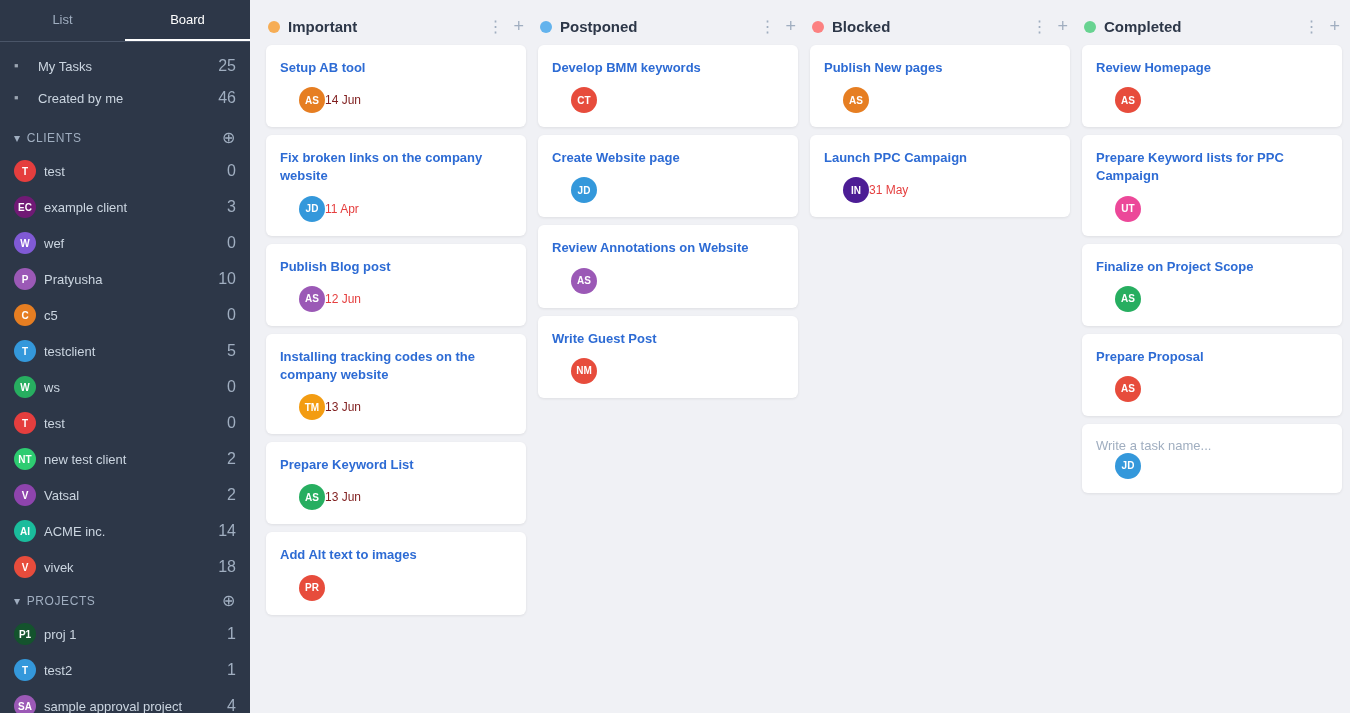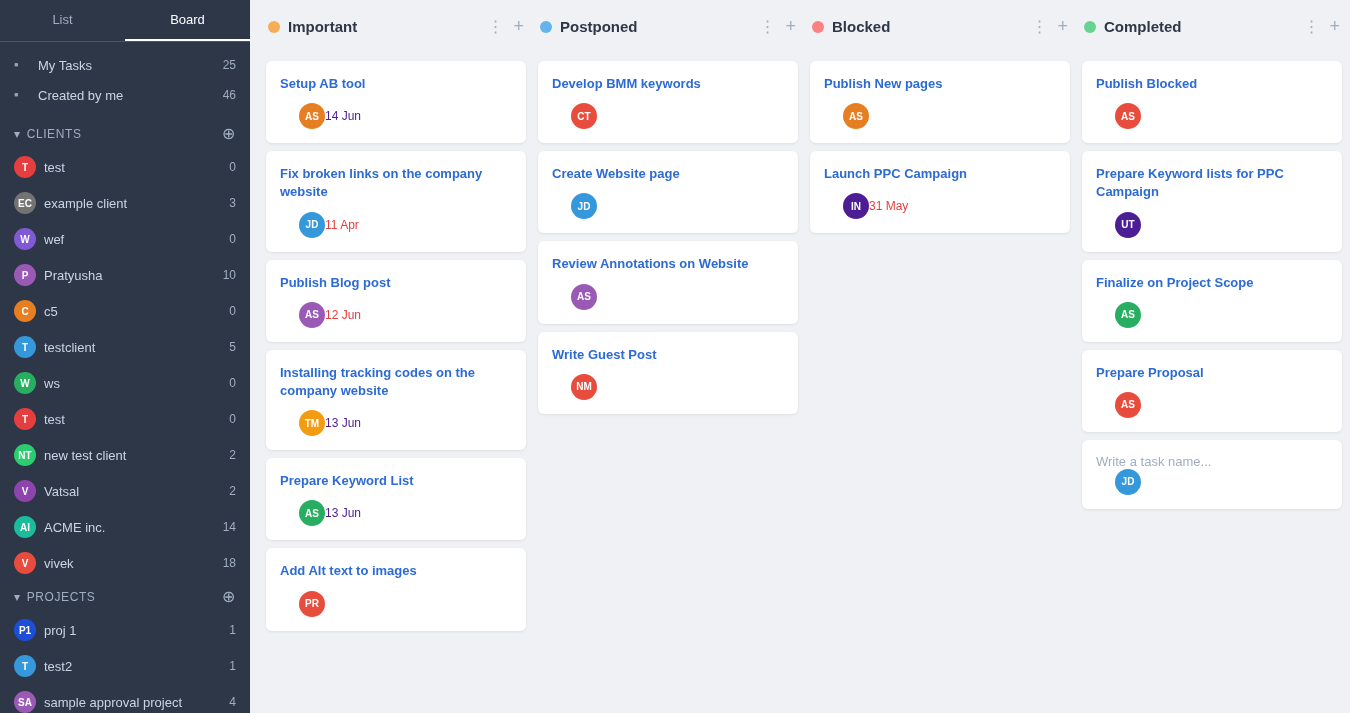--- a/index.html
+++ b/index.html
@@ -7,48 +7,48 @@
 
     
     .sidebar { width: 250px; background: #2d3748; color: #cbd5e0; display: flex; flex-direction: column; flex-shrink: 0; overflow-y: auto; }
     .sidebar-tabs { display: flex; border-bottom: 1px solid #4a5568; }
     .sidebar-tab { flex: 1; padding: 12px 0; text-align: center; font-size: 13px; color: #a0aec0; cursor: pointer; }
     .sidebar-tab.active { color: #fff; border-bottom: 2px solid #fff; }
     .sidebar-section { padding: 8px 0; }
     .sidebar-item { display: flex; align-items: center; padding: 7px 14px; cursor: pointer; font-size: 13px; color: #cbd5e0; }
     .sidebar-item .item-icon { width: 16px; height: 16px; margin-right: 8px; opacity: 0.7; }
     .sidebar-item .item-label { flex: 1; }
-    .sidebar-item .item-count { font-size: 12px; color: #a0aec0; }
+    .sidebar-item .item-count { font-size: 16px; color: #a0aec0; }
     .section-header { display: flex; align-items: center; padding: 6px 14px; font-size: 12px; color: #a0aec0; text-transform: uppercase; letter-spacing: 0.05em; }
     .section-header .section-title { flex: 1; cursor: pointer; }
     .section-header .section-add { cursor: pointer; font-size: 16px; color: #a0aec0; }
     .section-header .chevron { margin-right: 6px; cursor: pointer; }
     .client-avatar { width: 22px; height: 22px; border-radius: 50%; display: flex; align-items: center; justify-content: center; font-size: 10px; font-weight: 700; color: #fff; margin-right: 8px; flex-shrink: 0; }
 
     
     .main { flex: 1; display: flex; flex-direction: column; overflow: hidden; }
     .board-area { flex: 1; display: flex; gap: 0; overflow-x: auto; padding: 16px; }
 
     
     .column { width: 260px; flex-shrink: 0; margin-right: 12px; display: flex; flex-direction: column; }
-    .column-header { display: flex; align-items: center; margin-bottom: 24px; padding: 0 2px; }
+    .column-header { display: flex; align-items: center; margin-bottom: 8px; padding: 0 2px; }
     .column-dot { width: 12px; height: 12px; border-radius: 50%; margin-right: 8px; flex-shrink: 0; }
     .column-title { font-size: 15px; font-weight: 600; color: #2d3748; flex: 1; }
     .column-menu { color: #a0aec0; cursor: pointer; margin-right: 8px; font-size: 16px; letter-spacing: 2px; }
     .column-add { color: #a0aec0; cursor: pointer; font-size: 18px; font-weight: 300; }
     .cards { display: flex; flex-direction: column; gap: 8px; }
 
     
     .card { background: #fff; border-radius: 6px; padding: 14px; box-shadow: 0 1px 3px rgba(0,0,0,0.08); cursor: pointer; }
     .card-title { font-size: 13px; color: #2d6bd4; font-weight: 700; margin-bottom: 10px; line-height: 1.4; }
     .card-footer { display: flex; align-items: center; gap: 0; margin-left: 19px; }
     .card-avatar { width: 26px; height: 26px; border-radius: 50%; display: flex; align-items: center; justify-content: center; font-size: 10px; font-weight: 700; color: #fff; flex-shrink: 0; }
     .card-date { font-size: 12px; }
     .card-date.overdue { color: #e53e3e; }
-    .card-date.normal { color: #4c1d95; }
+    .card-date.normal { color: #7f1d1d; }
     .write-task { font-size: 13px; color: #a0aec0; }
   </style>
 </head>
 <body>
 
 <div class="sidebar">
   <div class="sidebar-tabs">
     <div class="sidebar-tab">List</div>
     <div class="sidebar-tab active">Board</div>
   </div>
@@ -72,21 +72,21 @@
     <span class="section-add">⊕</span>
   </div>
 
   <div id="clients-list">
       <div class="sidebar-item">
     <div class="client-avatar" style="background:#e53e3e">T</div>
     <span class="item-label">test</span>
     <span class="item-count">0</span>
   </div>
       <div class="sidebar-item">
-    <div class="client-avatar" style="background:#737373">EC</div>
+    <div class="client-avatar" style="background:#701a75">EC</div>
     <span class="item-label">example client</span>
     <span class="item-count">3</span>
   </div>
       <div class="sidebar-item">
     <div class="client-avatar" style="background:#805ad5">W</div>
     <span class="item-label">wef</span>
     <span class="item-count">0</span>
   </div>
       <div class="sidebar-item">
     <div class="client-avatar" style="background:#9b59b6">P</div>
@@ -136,21 +136,21 @@
     </div>
 
   <div class="section-header">
     <span class="chevron">▾</span>
     <span class="section-title">Projects</span>
     <span class="section-add">⊕</span>
   </div>
 
   <div id="projects-list">
       <div class="sidebar-item">
-    <div class="client-avatar" style="background:#1d4ed8">P1</div>
+    <div class="client-avatar" style="background:#14532d">P1</div>
     <span class="item-label">proj 1</span>
     <span class="item-count">1</span>
   </div>
       <div class="sidebar-item">
     <div class="client-avatar" style="background:#3498db">T</div>
     <span class="item-label">test2</span>
     <span class="item-count">1</span>
   </div>
       <div class="sidebar-item">
     <div class="client-avatar" style="background:#9b59b6">SA</div>
@@ -273,29 +273,29 @@
       </div>
       <div class="column">
         <div class="column-header">
     <div class="column-dot" style="background:#68d391"></div>
     <span class="column-title">Completed</span>
     <span class="column-menu">⋮</span>
     <span class="column-add">+</span>
   </div>
         <div class="cards">
           <div class="card">
-      <div class="card-title">Publish Blocked</div>
+      <div class="card-title">Review Homepage</div>
       <div class="card-footer">
               <div class="card-avatar" style="background:#e74c3c">AS</div>
             </div>
     </div>
           <div class="card">
       <div class="card-title">Prepare Keyword lists for PPC Campaign</div>
       <div class="card-footer">
-              <div class="card-avatar" style="background:#4c1d95">UT</div>
+              <div class="card-avatar" style="background:#ec4899">UT</div>
             </div>
     </div>
           <div class="card">
       <div class="card-title">Finalize on Project Scope</div>
       <div class="card-footer">
               <div class="card-avatar" style="background:#27ae60">AS</div>
             </div>
     </div>
           <div class="card">
       <div class="card-title">Prepare Proposal</div>

